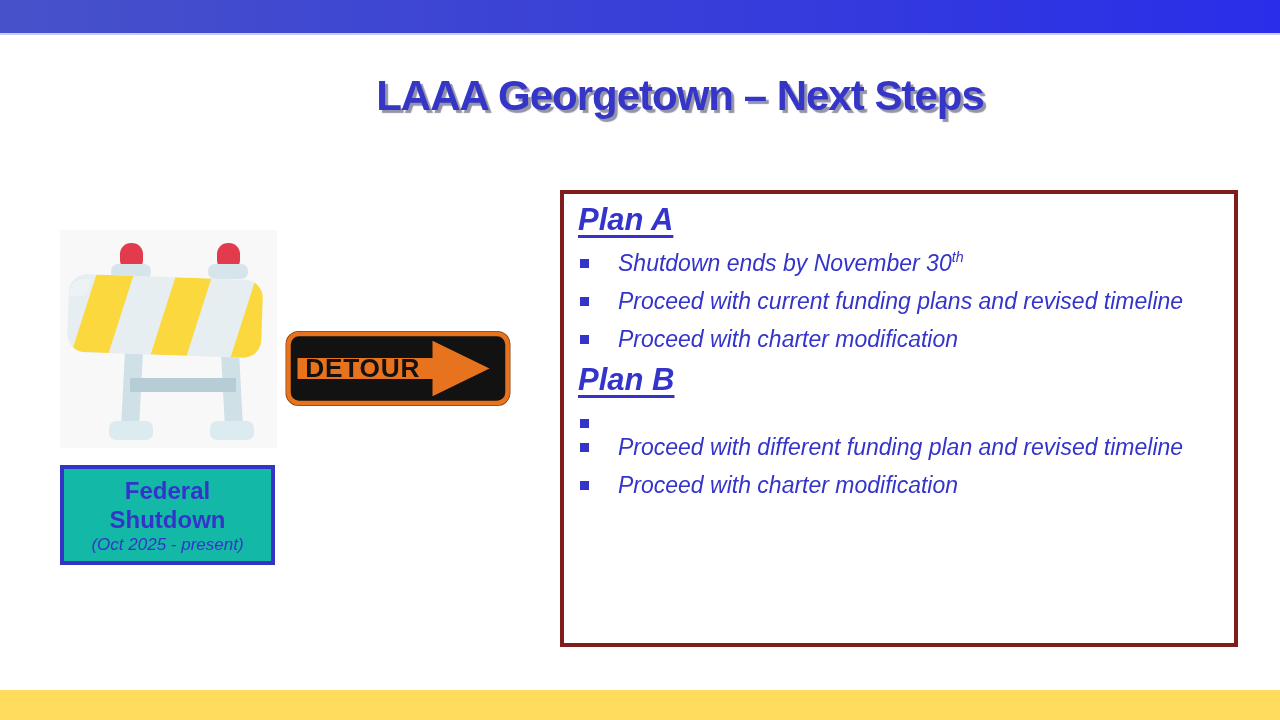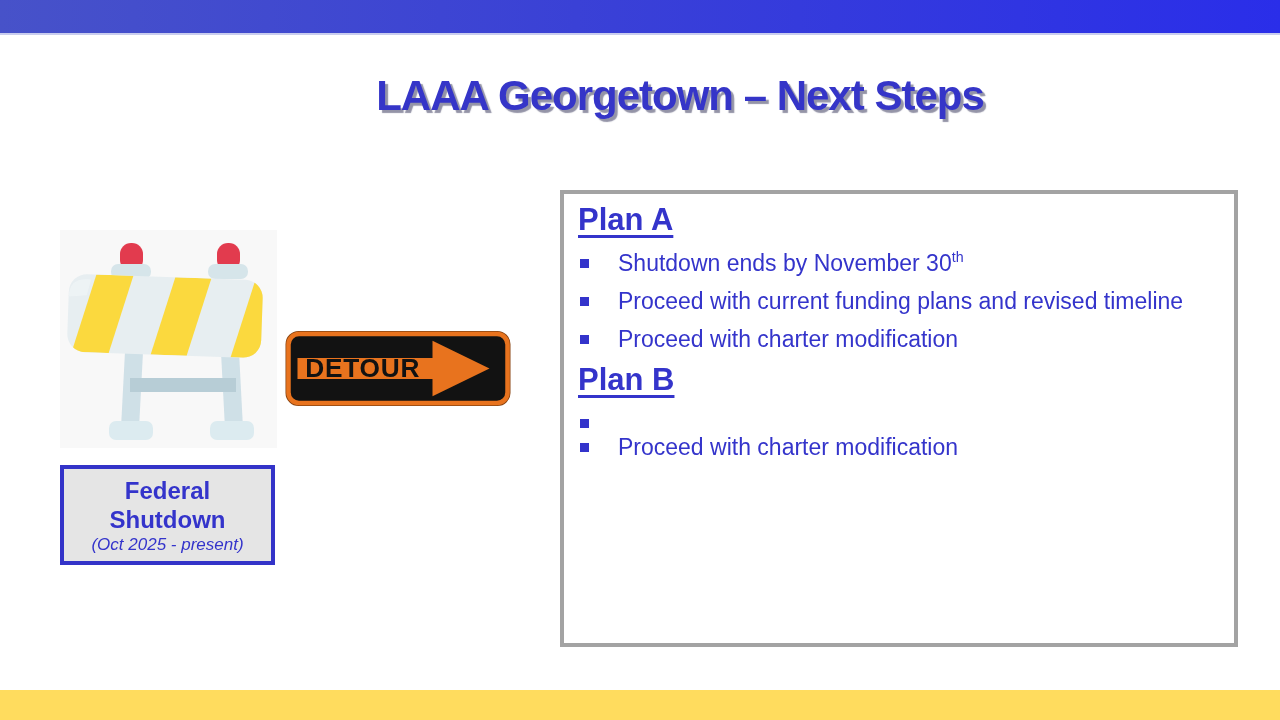--- a/index.html
+++ b/index.html
@@ -23,30 +23,30 @@
     text-shadow:3px 3px 1px rgba(90,90,120,0.65);
     margin-left:40px;
   }
   
   .barrier{position:absolute;left:60px;top:230px;width:217px;height:218px;}
   
   .detour{position:absolute;left:285px;top:331px;width:180px;height:75px;}
   
   .federal{
     position:absolute;left:60px;top:465px;width:215px;height:100px;
-    border:4px solid #3333c8;box-sizing:border-box;background:#e5e5e5;
+    border:4px solid #3333c8;box-sizing:border-box;background:#14b8a6;
     text-align:center;color:#3434cb;padding-top:7px;
   }
   .federal .big{font-size:24px;font-weight:bold;line-height:29px;}
   .federal .small{font-size:17px;font-weight:normal;font-style:italic;line-height:22px;}
   
   .planbox{
     position:absolute;left:560px;top:190px;width:678px;height:457px;
-    border:4px solid #a3a3a3;box-sizing:border-box;background:#fff;
-    padding:4px 14px 0 14px;color:#3434cb;
+    border:4px solid #7f1d1d;box-sizing:border-box;background:#fff;
+    padding:4px 14px 0 14px;color:#3434cb;font-style:italic;
   }
   .plan-heading{
     font-size:31px;font-weight:bold;line-height:44px;
     text-decoration:underline;text-decoration-thickness:3px;text-underline-offset:5px;
     display:inline-block;
   }
   .plan-group{margin:0;}
   .plan-group.second{}
   ul.bullets{list-style:none;margin:2px 0 0 0;padding:0;}
   ul.bullets li{display:flex;align-items:flex-start;font-size:23px;line-height:38px;}
@@ -131,20 +131,24 @@
     </div>
 
     <div class="plan-group second">
       <span class="plan-heading">Plan B</span>
       <ul class="bullets">
         <li>
           <span class="marker"></span>
         </li>
         <li>
           <span class="marker"></span>
+          <span class="btext"><span>Proceed with different funding plan and revised timeline</span></span>
+        </li>
+        <li>
+          <span class="marker"></span>
           <span class="btext"><span>Proceed with charter modification</span></span>
         </li>
       </ul>
     </div>
 
   </div>
 
   <div class="footerbar"></div>
 
 </div>

